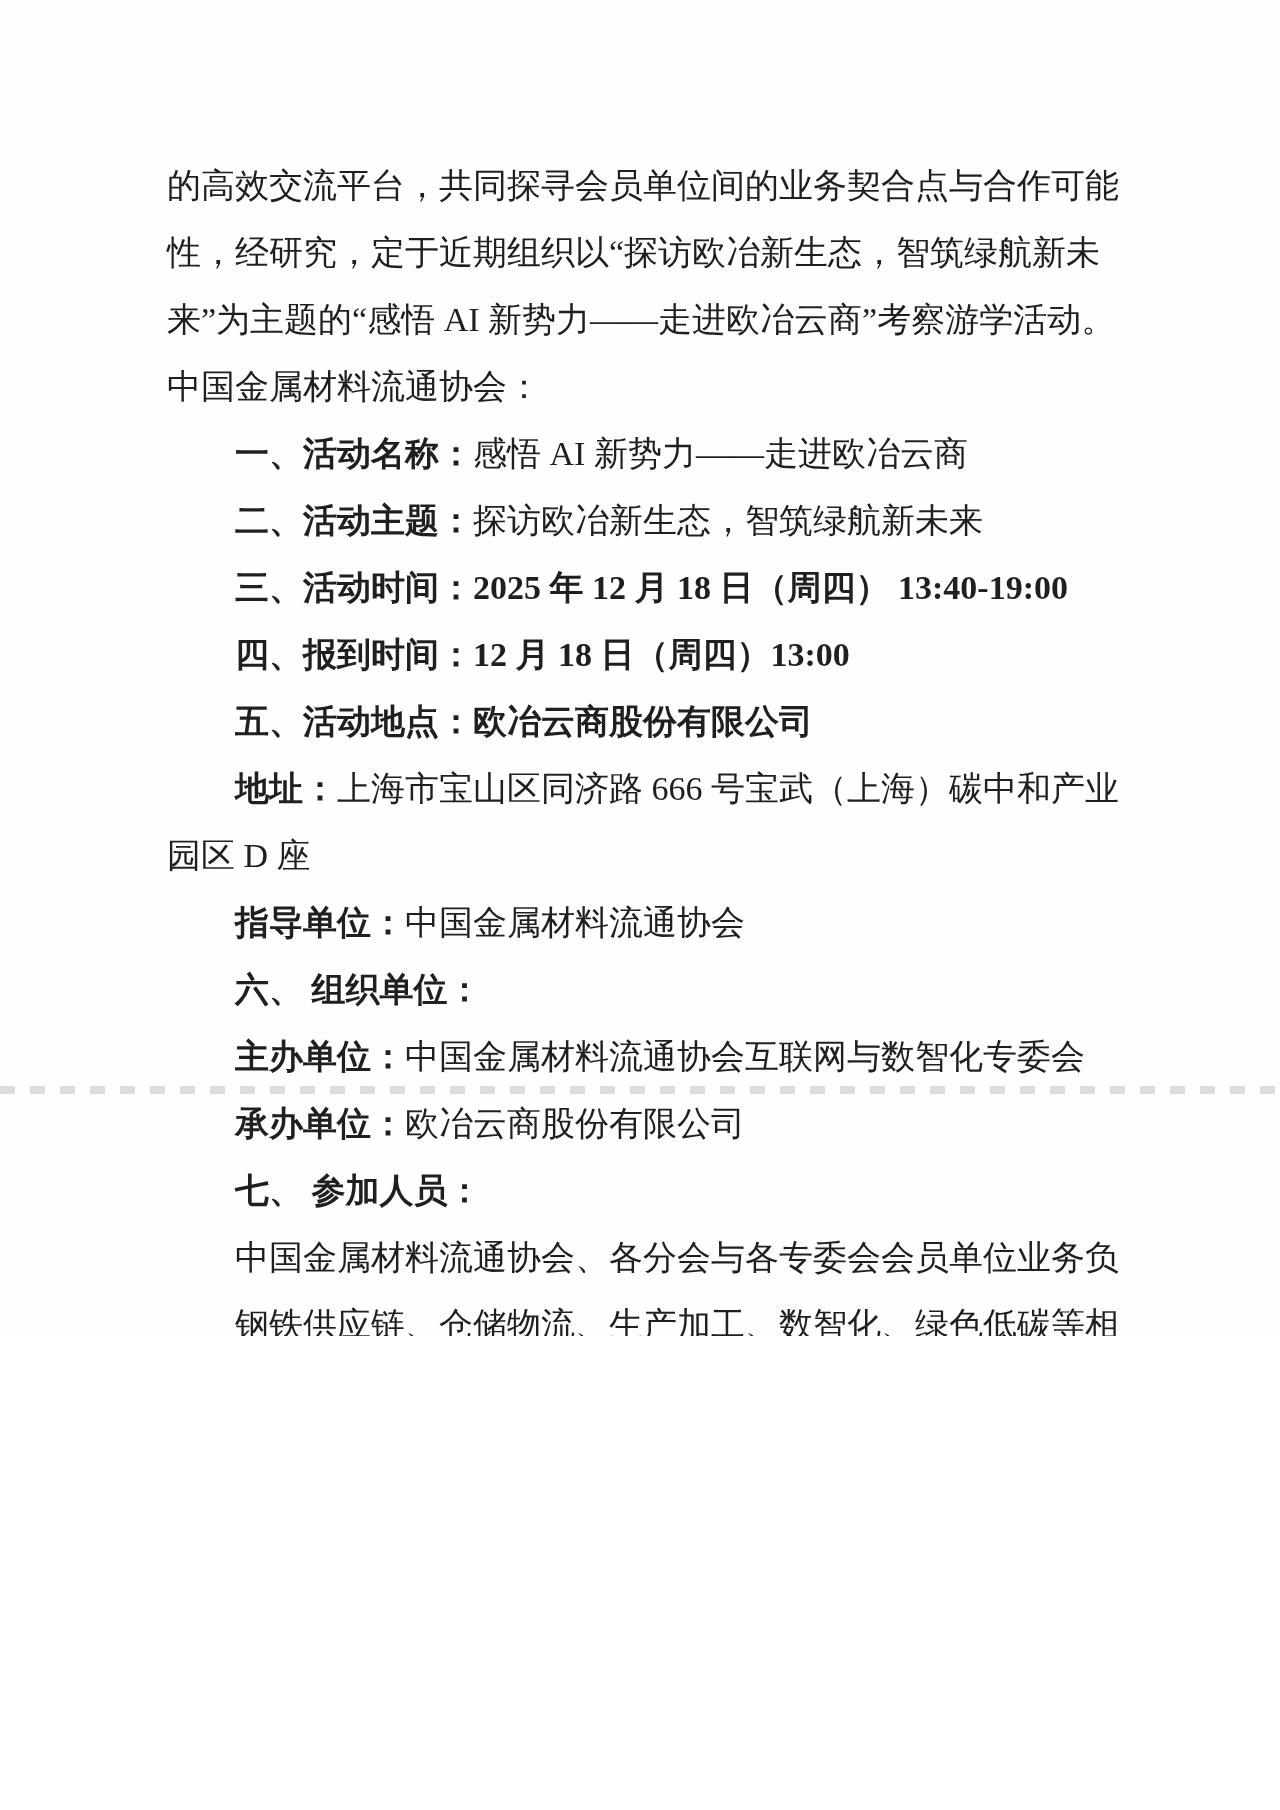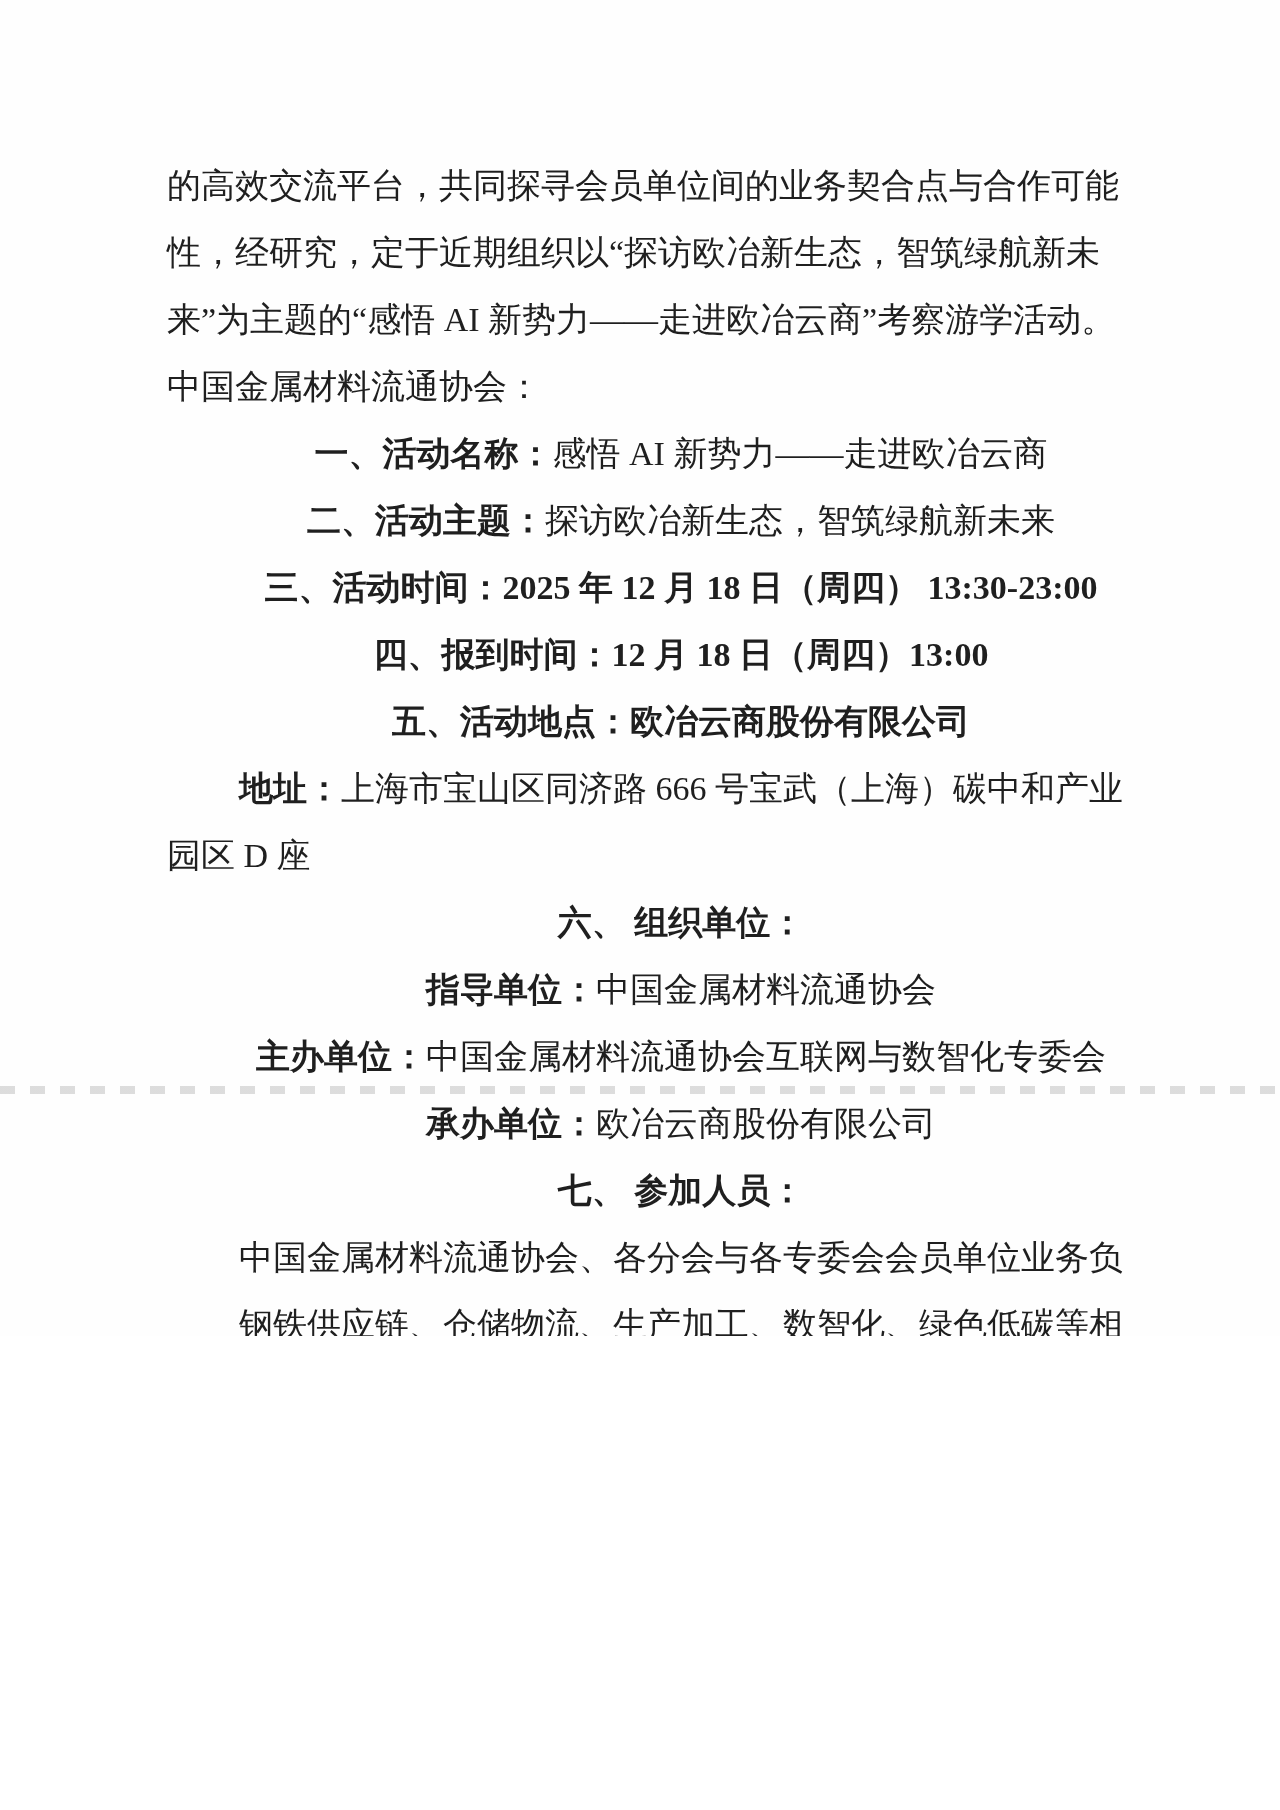--- a/index.html
+++ b/index.html
@@ -24,21 +24,20 @@
   }
   .line {
     height: 67px;
     line-height: 67px;
     font-size: 34px;
     white-space: pre;
     letter-spacing: 0px;
   }
   .line.indent {
     padding-left: 68px;
-    text-align: center;
   }
   .run { font-weight: normal; }
   .run.b { font-weight: bold; }
   .page-number {
     position: absolute;
     left: 614px;
     top: 1655px;
     width: 80px;
     text-align: center;
     font-size: 28px;
@@ -72,27 +71,27 @@
 <body>
 
 <div class="page">
   <div class="content">
       <div class="line"><span class="run">的高效交流平台，共同探寻会员单位间的业务契合点与合作可能</span></div>
       <div class="line"><span class="run">性，经研究，定于近期组织以“探访欧冶新生态，智筑绿航新未</span></div>
       <div class="line"><span class="run">来”为主题的“感悟 AI 新势力——走进欧冶云商”考察游学活动。</span></div>
       <div class="line"><span class="run">中国金属材料流通协会：</span></div>
       <div class="line indent"><span class="run b">一、活动名称：</span><span class="run">感悟 AI 新势力——走进欧冶云商</span></div>
       <div class="line indent"><span class="run b">二、活动主题：</span><span class="run">探访欧冶新生态，智筑绿航新未来</span></div>
-      <div class="line indent"><span class="run b">三、活动时间：2025 年 12 月 18 日（周四） 13:30-23:00</span></div>
+      <div class="line indent"><span class="run b">三、活动时间：2025 年 12 月 18 日（周四） 13:40-19:00</span></div>
       <div class="line indent"><span class="run b">四、报到时间：12 月 18 日（周四）13:00</span></div>
       <div class="line indent"><span class="run b">五、活动地点：欧冶云商股份有限公司</span></div>
       <div class="line indent"><span class="run b">地址：</span><span class="run">上海市宝山区同济路 666 号宝武（上海）碳中和产业</span></div>
       <div class="line"><span class="run">园区 D 座</span></div>
+      <div class="line indent"><span class="run b">指导单位：</span><span class="run">中国金属材料流通协会</span></div>
       <div class="line indent"><span class="run b">六、 组织单位：</span></div>
-      <div class="line indent"><span class="run b">指导单位：</span><span class="run">中国金属材料流通协会</span></div>
       <div class="line indent"><span class="run b">主办单位：</span><span class="run">中国金属材料流通协会互联网与数智化专委会</span></div>
       <div class="line indent"><span class="run b">承办单位：</span><span class="run">欧冶云商股份有限公司</span></div>
       <div class="line indent"><span class="run b">七、 参加人员：</span></div>
       <div class="line indent"><span class="run">中国金属材料流通协会、各分会与各专委会会员单位业务负</span></div>
       <div class="line indent"><span class="run">钢铁供应链、仓储物流、生产加工、数智化、绿色低碳等相</span></div>
       <div class="line indent"><span class="run b">八、 活动议程：</span></div>
     </div>
   <div class="artifact-band"></div>
   <div class="artifact-speck"></div>
   <div class="page-number">2</div>

